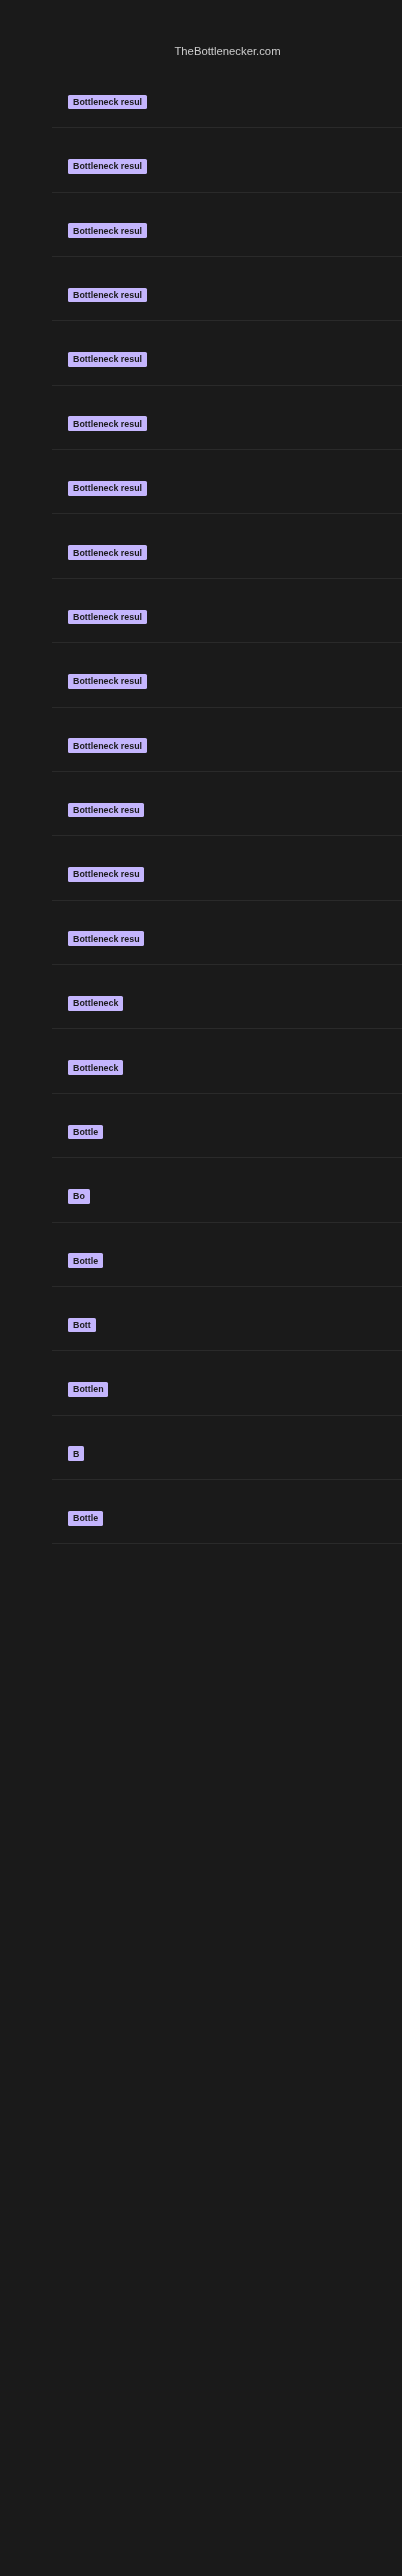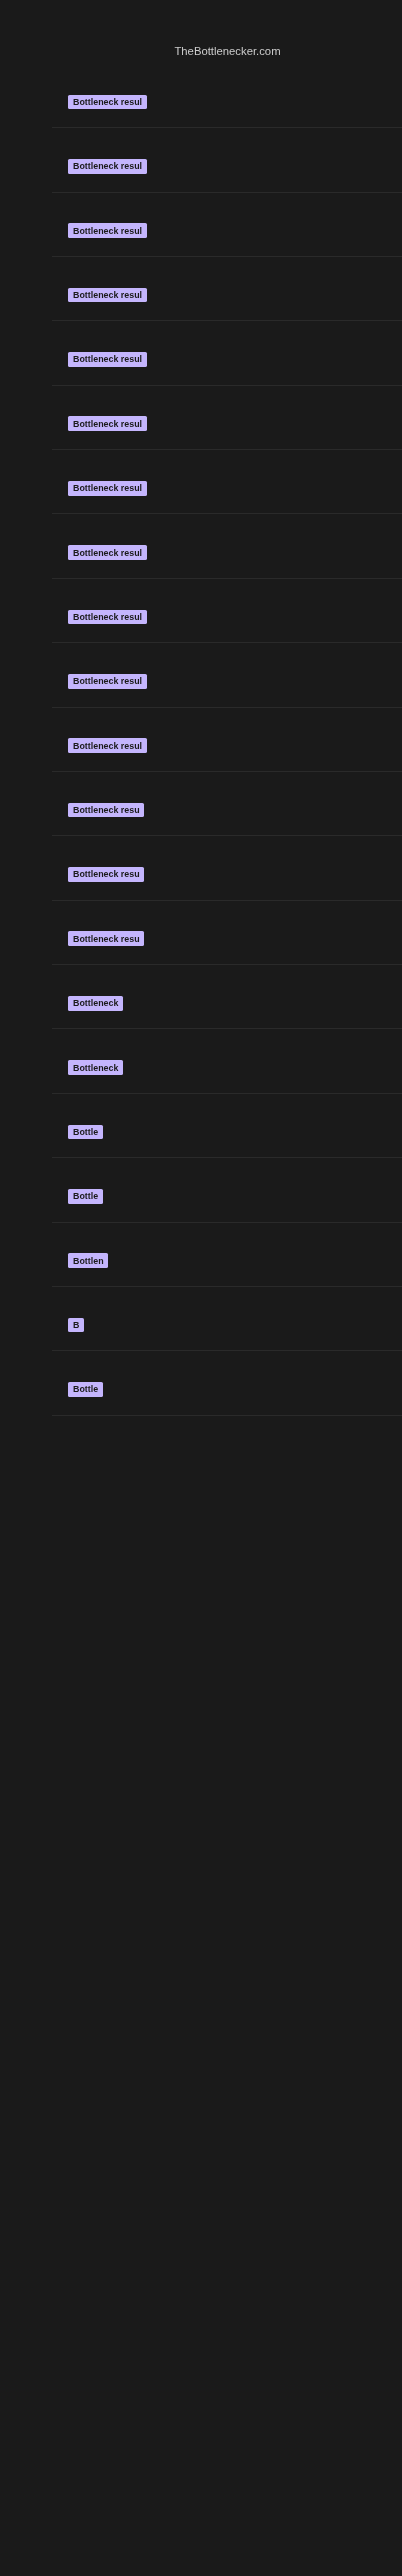--- a/index.html
+++ b/index.html
@@ -97,21 +97,27 @@
     <div class="row">
       <span class="bottleneck-badge">Bottleneck </span>
     </div>
     <div class="row">
       <span class="bottleneck-badge">Bottleneck</span>
     </div>
     <div class="row">
       <span class="bottleneck-badge">Bottle</span>
     </div>
     <div class="row">
+      <span class="bottleneck-badge">Bo</span>
+    </div>
+    <div class="row">
       <span class="bottleneck-badge">Bottle</span>
+    </div>
+    <div class="row">
+      <span class="bottleneck-badge">Bott</span>
     </div>
     <div class="row">
       <span class="bottleneck-badge">Bottlen</span>
     </div>
     <div class="row">
       <span class="bottleneck-badge">B</span>
     </div>
     <div class="row">
       <span class="bottleneck-badge">Bottle</span>
     </div>

